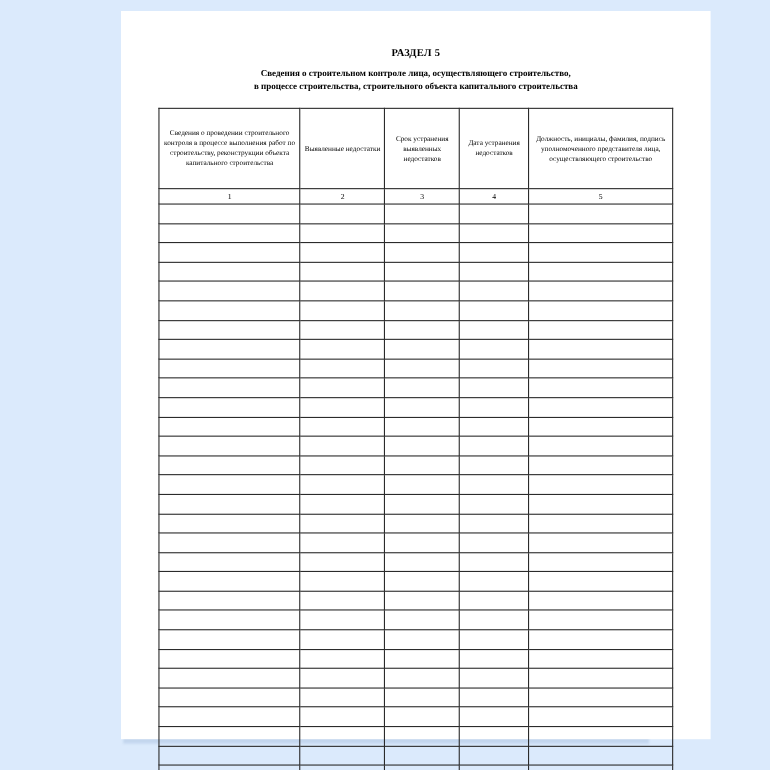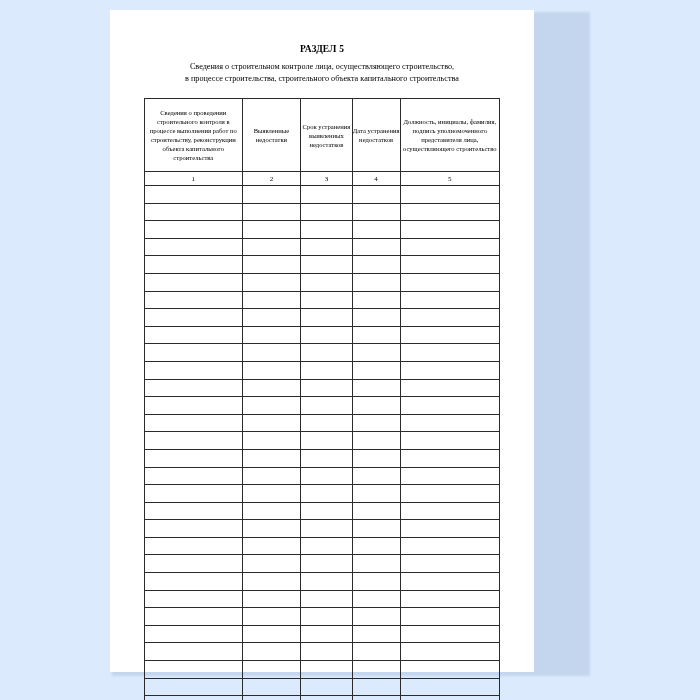--- a/index.html
+++ b/index.html
@@ -24,38 +24,38 @@
     top: 12px;
     width: 478px;
     height: 664px;
     background: #c3d6ee;
     filter: blur(1px);
   }
   .page {
     position: absolute;
     left: 110px;
     top: 10px;
-    width: 424px;
+    width: 536px;
     height: 662px;
     background: #ffffff;
     box-sizing: border-box;
     padding: 34px 34px 0 34px;
   }
   .doc-head {
     text-align: center;
     color: #000;
   }
   .doc-title {
     font-weight: bold;
     font-size: 9.5px;
     letter-spacing: .2px;
     margin-bottom: 7px;
   }
   .doc-sub-line {
-    font-weight: normal;
+    font-weight: bold;
     font-size: 8.2px;
     line-height: 12px;
   }
   table.grid {
     width: 100%;
     border-collapse: collapse;
     margin-top: 13px;
     table-layout: fixed;
   }
   table.grid td, table.grid th {

